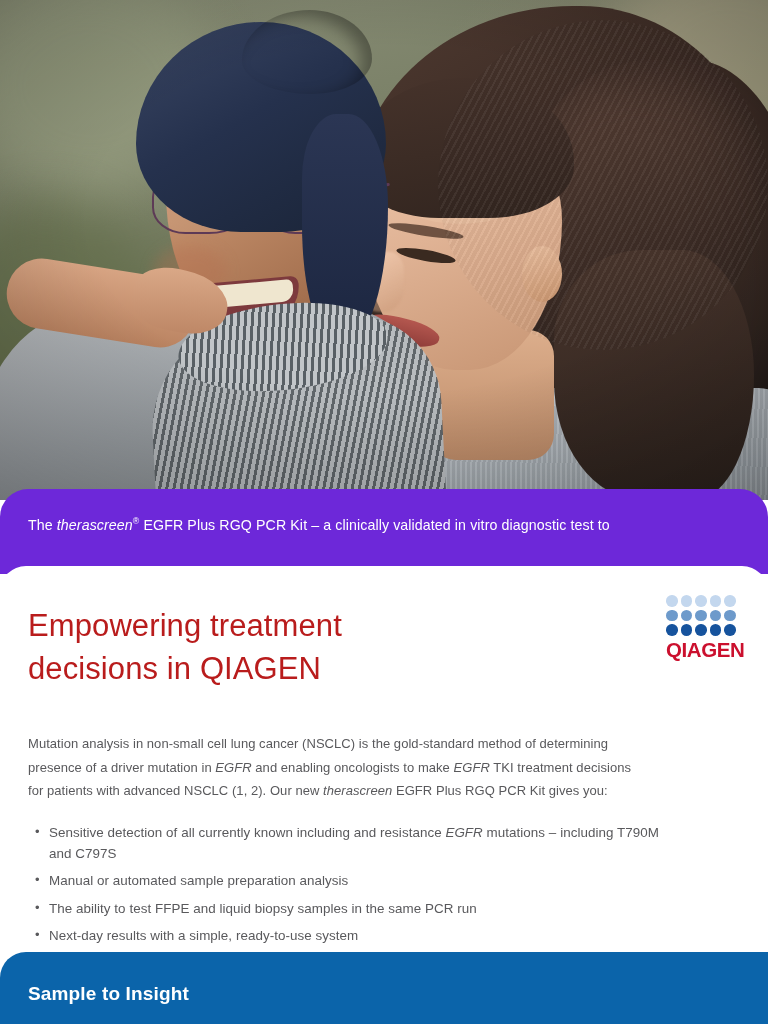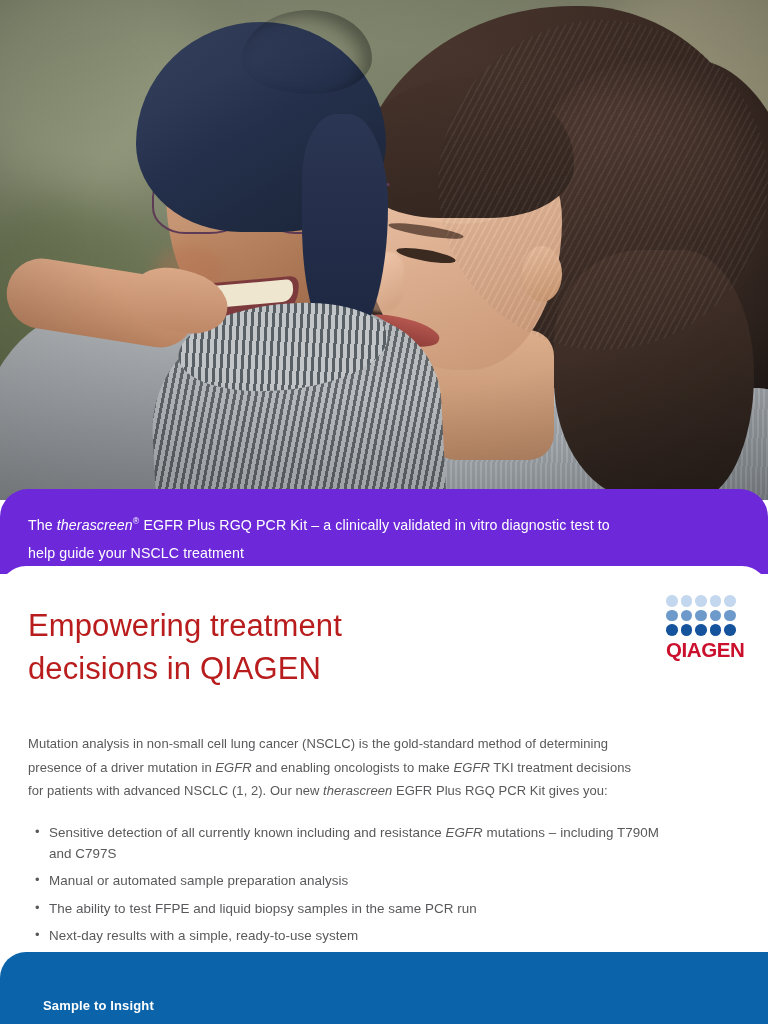--- a/index.html
+++ b/index.html
@@ -403,24 +403,24 @@
     top: 952px;
     width: 768px;
     height: 72px;
     background: #0b64aa;
     border-radius: 26px 0 0 0;
     box-sizing: border-box;
     padding: 31px 0 0 28px;
   }
   .footer-text {
     color: #ffffff;
-    font-size: 13px;
+    font-size: 19px;
     font-weight: 700;
     letter-spacing: 0.15px;
-    margin: 15px;
+    margin: 0;
   }
 </style>
 </head>
 <body>
 
 <div class="page">
 
   <div class="hero">
     <div class="hero-photo">
       <div class="foliage f1"></div>
@@ -474,21 +474,20 @@
         <div class="w1-arm"></div>
         <div class="w1-hand"></div>
       </div>
 
       <div class="hero-vignette"></div>
     </div>
   </div>
 
   <div class="banner">
     <p class="banner-text"><span>The </span><em>therascreen</em><sup>®</sup><span> EGFR Plus RGQ PCR Kit – a clinically validated in vitro diagnostic test to</span></p>
-    <p class="banner-text">help guide your NSCLC treatment</p>
   </div>
 
   <div class="panel">
 
     <div class="logo">
       <div class="logo-dots">
         <div class="logo-row row-light">
           <span class="logo-dot"></span>
           <span class="logo-dot"></span>
           <span class="logo-dot"></span>

